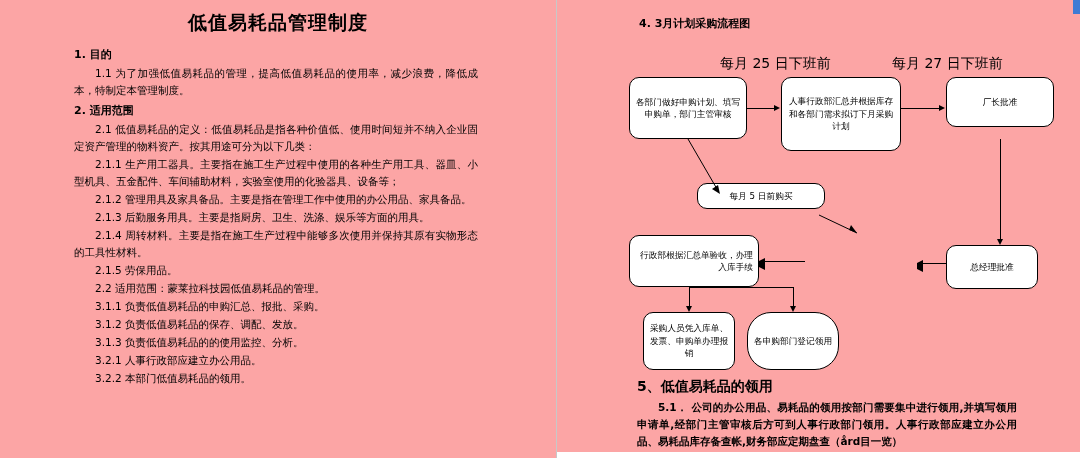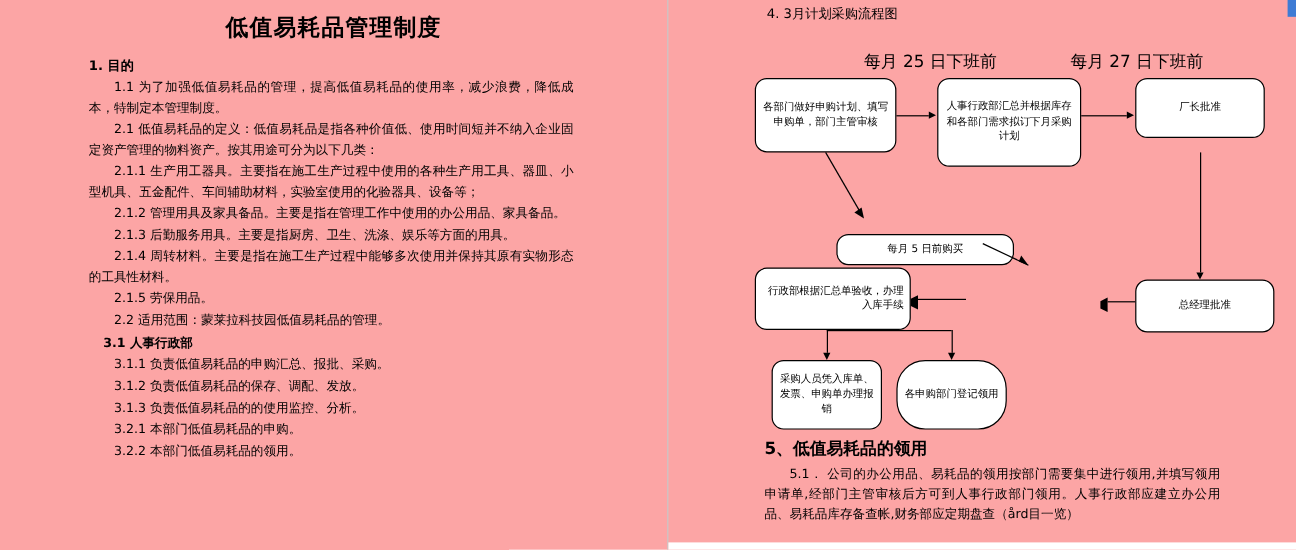--- a/index.html
+++ b/index.html
@@ -71,23 +71,23 @@
   
   .right {
     position: absolute;
     left: 557px;
     top: 0;
     width: 523px;
     height: 458px;
     box-sizing: border-box;
   }
   .r-title {
-    font-weight: normal;
+    font-weight: bold;
     font-size: 11px;
-    margin: 4px 0 0 82px;
+    margin: 16px 0 0 82px;
   }
   .flow {
     position: relative;
     left: 0;
     top: 0;
     width: 523px;
     height: 340px;
   }
   .box {
     position: absolute;
@@ -141,21 +141,21 @@
   }
   .r-section .h2b {
     font-weight: bold;
     font-size: 14px;
     margin-bottom: 2px;
   }
   .r-section p {
     margin: 1px 0;
     text-align: justify;
   }
-  .r-section p.ind { text-indent: 21px; }
+  .r-section p.ind { text-indent: 21px; font-weight: bold; }
   .clip-bottom {
     position: absolute;
     left: 0; bottom: 0; width: 523px; height: 6px;
     background: #fff;
   }
   
   .scroll-mark {
     position: absolute;
     right: 0;
     top: 0;
@@ -173,33 +173,33 @@
   <div class="divider"></div>
 
   <div class="left">
     <div class="doc-title">低值易耗品管理制度</div>
 
     <div class="left-body">
 
       <div class="h2">1. 目的</div>
       <div class="para">1.1 为了加强低值易耗品的管理，提高低值易耗品的使用率，减少浪费，降低成本，特制定本管理制度。</div>
 
+      <div class="h2">2. 适用范围</div>
       <div class="para">2.1 低值易耗品的定义：低值易耗品是指各种价值低、使用时间短并不纳入企业固定资产管理的物料资产。按其用途可分为以下几类：</div>
       <div class="para">2.1.1 生产用工器具。主要指在施工生产过程中使用的各种生产用工具、器皿、小型机具、五金配件、车间辅助材料，实验室使用的化验器具、设备等；</div>
       <div class="para">2.1.2 管理用具及家具备品。主要是指在管理工作中使用的办公用品、家具备品。</div>
       <div class="para">2.1.3 后勤服务用具。主要是指厨房、卫生、洗涤、娱乐等方面的用具。</div>
       <div class="para">2.1.4 周转材料。主要是指在施工生产过程中能够多次使用并保持其原有实物形态的工具性材料。</div>
       <div class="para">2.1.5 劳保用品。</div>
       <div class="para">2.2 适用范围：蒙莱拉科技园低值易耗品的管理。</div>
 
-      <div class="h3">3.1 人事行政部</div>
       <div class="para">3.1.1 负责低值易耗品的申购汇总、报批、采购。</div>
       <div class="para">3.1.2 负责低值易耗品的保存、调配、发放。</div>
       <div class="para">3.1.3 负责低值易耗品的的使用监控、分析。</div>
-      <div class="para">3.2.1 本部门低值易耗品的申购。</div>
+      <div class="para">3.2.1 人事行政部应建立办公用品。</div>
       <div class="para">3.2.2 本部门低值易耗品的领用。</div>
     </div>
   </div>
 
   <div class="right">
 
     <div class="r-title">4. 3月计划采购流程图</div>
 
     <div class="flow">
 
@@ -212,23 +212,23 @@
 
       <div class="arrow h" style="left:190px; top:77px; width:27px;"></div>
       <div class="ahead right" style="left:217px; top:73.5px;"></div>
 
       <div class="arrow h" style="left:344px; top:77px; width:38px;"></div>
       <div class="ahead right" style="left:382px; top:73.5px;"></div>
 
       <div class="arrow v" style="left:443px; top:108px; height:100px;"></div>
       <div class="ahead down" style="left:439.5px; top:208px;"></div>
 
-      <div class="box" style="left:140px; top:176px; width:148px; height:26px;">每月 5 日前购买</div>
-
-      <div class="box" style="left:389px; top:214px; width:116px; height:44px;">总经理批准</div>
+      <div class="box" style="left:140px; top:152px; width:128px; height:26px;">每月 5 日前购买</div>
+
+      <div class="box" style="left:389px; top:214px; width:92px; height:44px;">总经理批准</div>
       <div class="box" style="left:72px; top:204px; width:130px; height:52px;text-align:right;">行政部根据汇总单验收，办理入库手续</div>
 
       <div class="arrow h" style="left:366px; top:232px; width:23px;"></div>
       <div class="ahead left" style="left:360px; top:228.5px;"></div>
 
       <div class="arrow h" style="left:208px; top:230px; width:40px;"></div>
       <div class="ahead left" style="left:202px; top:226.5px;"></div>
 
       <svg style="position:absolute; left:0; top:0; width:523px; height:340px; overflow:visible;">
         <line x1="262" y1="184" x2="300" y2="202" stroke="#000" stroke-width="1"></line>

